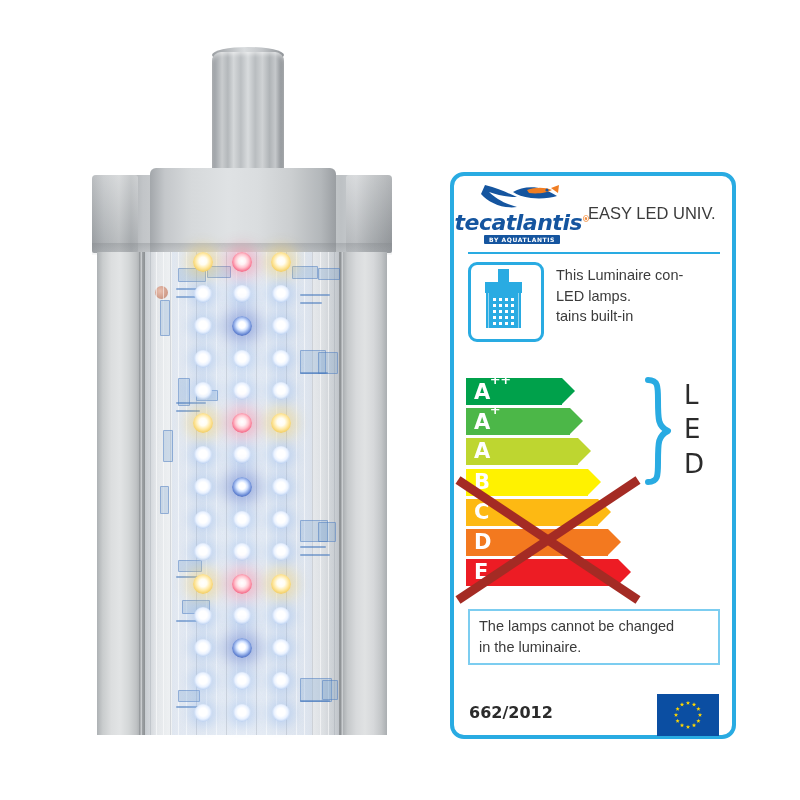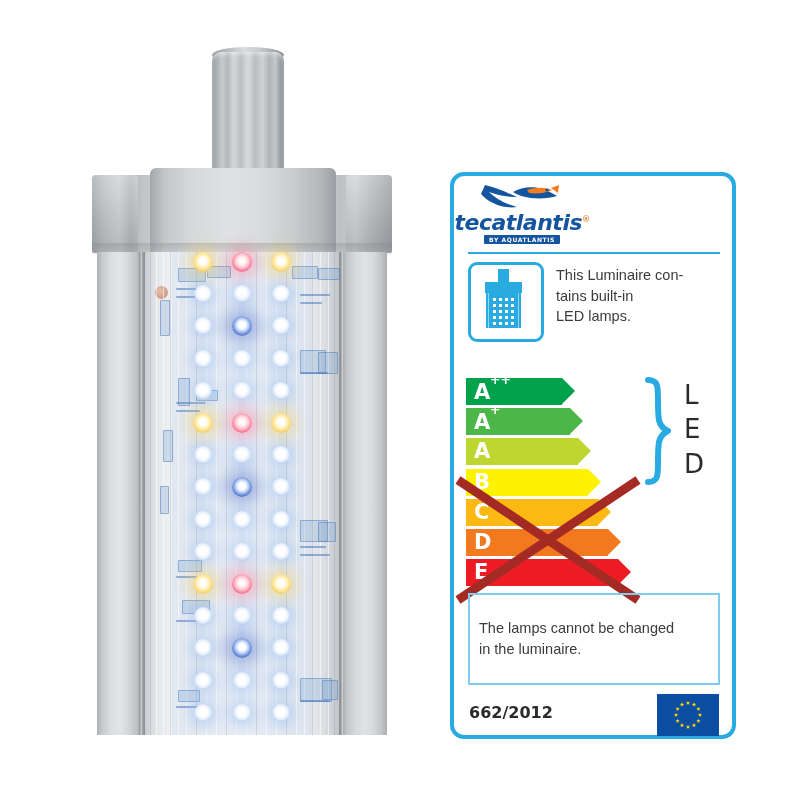--- a/index.html
+++ b/index.html
@@ -320,22 +320,22 @@
   .brace-svg { position: absolute; left: 0; top: 0; }
   .led-letters {
     position: absolute; left: 42px; top: 2px;
     font-family: "DejaVu Sans", sans-serif;
     font-size: 26px; font-weight: 400; color: #2b2b2b;
     line-height: 1.32; letter-spacing: 0;
   }
 
   
   .bottom-box {
-    position: absolute; left: 14px; top: 417px;
-    width: 252px; height: 92px;
+    position: absolute; left: 14px; top: 433px;
+    width: 252px; height: 56px;
     box-sizing: border-box;
     border: 2px solid #7ccdf0;
     display: flex; align-items: center;
   }
   .bottom-box .bt {
     padding-left: 9px;
     font-size: 14.5px; line-height: 1.42; color: #3b3b3b;
   }
   .bottom-box .bt div { white-space: nowrap; }
 
@@ -492,20 +492,21 @@
           <path d="M34 10 C42 5, 54 4, 64 7 C70 9, 74 12, 78 14 C72 16, 62 17, 52 16 C44 15, 38 13, 34 10 Z" fill="#15559f"></path>
           <path d="M48 8 C56 5, 66 5, 73 8 C68 11, 58 12, 50 11 Z" fill="#f07d22"></path>
           <circle cx="68" cy="8" r="1.6" fill="#15559f"></circle>
           <path d="M72 6 L80 3 L79 11 Z" fill="#f07d22"></path>
         </svg>
         <div class="brand-word"><span class="atl">tec</span><span class="atl">atlantis</span><span class="brand-reg">®</span></div>
         <div class="brand-sub">BY AQUATLANTIS</div>
       </div>
 
       <div class="model">
+        <div>EASY LED UNIV.</div>
       </div>
     </div>
     <div class="hdr-rule"></div>
 
     <div class="notice">
       <div class="lamp-box">
         <svg viewBox="0 0 64 68" width="64" height="68">
           <rect x="27" y="4" width="11" height="14" fill="#29abe2"></rect>
           <rect x="14" y="17" width="37" height="11" fill="#29abe2"></rect>
           <rect x="18" y="28" width="29" height="35" fill="#29abe2"></rect>
@@ -530,22 +531,22 @@
                 <rect x="40" y="51" width="3" height="3"></rect>
             <rect x="22" y="57" width="3" height="3"></rect>
                 <rect x="28" y="57" width="3" height="3"></rect>
                 <rect x="34" y="57" width="3" height="3"></rect>
                 <rect x="40" y="57" width="3" height="3"></rect>
           </g>
         </svg>
       </div>
       <div class="notice-text">
         <div>This Luminaire con-</div>
+        <div>LED lamps.</div>
         <div>tains built-in</div>
-        <div>LED lamps.</div>
       </div>
     </div>
 
     <div class="scale">
       <div id="arrows">
             <div class="arrow">
               <div class="bar" style="width: 96px; background: rgb(0, 161, 75); --c: #00a14b;">
                 <span class="lbl">A<sup>++</sup></span>
               </div>
             </div>

